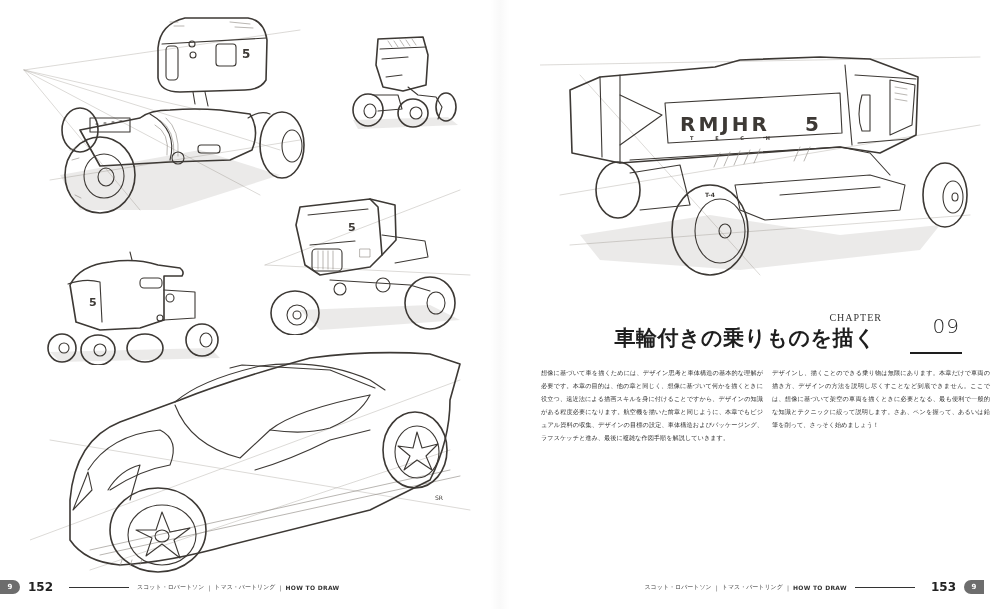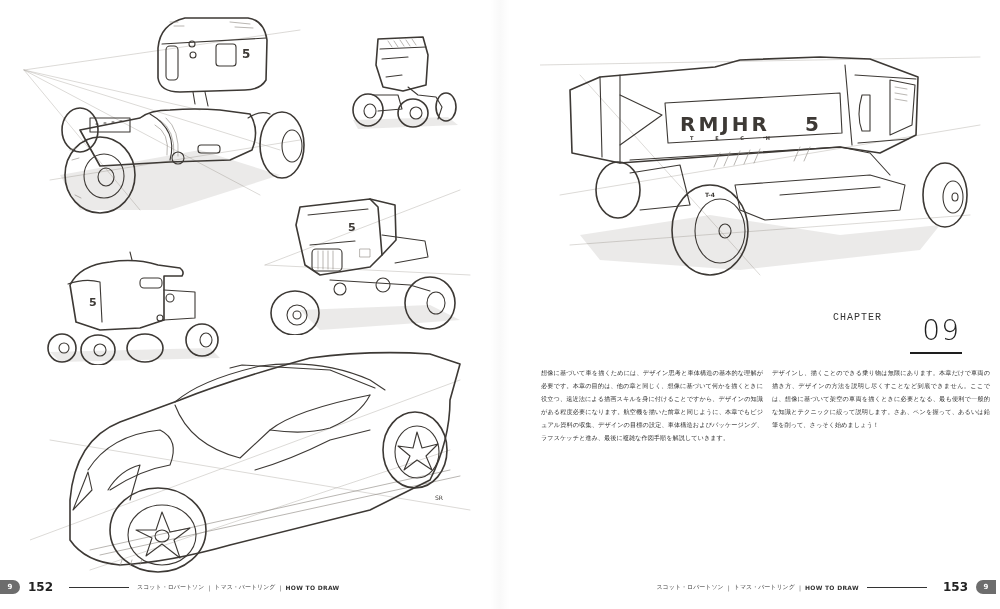--- a/index.html
+++ b/index.html
@@ -23,44 +23,44 @@
   svg.sketch .thin { stroke: #b8b4ae; stroke-width: 0.5; }
   svg.sketch .med { stroke-width: 1.1; }
   svg.sketch .bold { stroke-width: 1.6; }
   svg.sketch .hatch { stroke: #8a857e; stroke-width: 0.6; }
   svg.sketch .shade { fill: rgba(90,80,70,0.12); stroke: none; }
   svg.sketch text { fill: #3d3935; stroke: none; font-family: "DejaVu Sans", sans-serif; font-weight: bold; }
 
   .chapter-block { position: absolute; left: 610px; top: 312px; width: 352px; height: 44px; }
   .chapter-label {
     position: absolute; right: 80px; top: 0;
-    font-family: Liberation Mono, monospace; font-size: 10px; letter-spacing: 1px; color: #333;
+    font-family: Liberation Serif, serif; font-size: 10px; letter-spacing: 1px; color: #333;
   }
   .chapter-title {
     position: absolute; right: 86px; top: 12px;
     font-family: "DejaVu Sans", sans-serif; font-weight: bold; font-size: 21px; color: #1e1e1e;
     letter-spacing: 0.5px; white-space: nowrap;
   }
   .chapter-number {
     position: absolute; right: 2px; top: 2px;
-    font-family: "DejaVu Sans", sans-serif; font-size: 28px; color: #1e1e1e; letter-spacing: 1px;
+    font-family: "DejaVu Sans", sans-serif; font-size: 20px; color: #1e1e1e; letter-spacing: 1px;
     font-weight: 300;
   }
   .chapter-rule { position: absolute; right: 0; top: 40px; width: 52px; height: 2px; background: #1e1e1e; }
 
   .body-text {
     position: absolute; top: 366px;
     font-size: 6.2px; line-height: 13px; color: #333; text-align: justify;
   }
   .col-1 { left: 541px; width: 222px; }
   .col-2 { left: 772px; width: 218px; }
 
   .footer { position: absolute; top: 580px; height: 14px; display: flex; align-items: center; font-size: 6px; color: #333; white-space: nowrap; }
   .footer-left { left: 0; }
-  .footer-right { right: 4px; }
+  .footer-right { right: 16px; }
   .tab {
     width: 20px; height: 14px; background: #6d6d6d; color: #fff;
     font-size: 7px; font-weight: bold; display: flex; align-items: center; justify-content: center;
   }
   .tab-left { border-radius: 0 7px 7px 0; }
   .tab-right { border-radius: 7px 0 0 7px; }
   .page-num { font-weight: bold; font-size: 12px; margin: 0 8px; color: #222; }
   .footer-rule { width: 60px; height: 1px; background: #333; margin: 0 8px; }
   .credits { color: #444; }
   .sep { margin: 0 4px; color: #666; }
@@ -229,20 +229,21 @@
       <ellipse class="med" cx="180" cy="196" rx="25" ry="32"></ellipse>
       <ellipse class="med" cx="185" cy="196" rx="6" ry="7"></ellipse>
       <text x="165" y="162" font-size="6">T-4</text>
       <ellipse class="bold" cx="405" cy="160" rx="22" ry="32"></ellipse>
       <ellipse class="med" cx="413" cy="162" rx="10" ry="16"></ellipse>
       <ellipse class="med" cx="415" cy="162" rx="3" ry="4"></ellipse>
     </svg>
 
     <div class="chapter-block" style="left:110px;">
       <span class="chapter-label">CHAPTER</span>
+      <span class="chapter-title">車輪付きの乗りものを描く</span>
       <span class="chapter-number">09</span>
       <span class="chapter-rule"></span>
     </div>
 
     <p class="body-text col-1" style="left:41px;margin:0;">想像に基づいて車を描くためには、デザイン思考と車体構造の基本的な理解が必要です。本章の目的は、他の章と同じく、想像に基づいて何かを描くときに役立つ、遠近法による描画スキルを身に付けることですから、デザインの知識がある程度必要になります。航空機を描いた前章と同じように、本章でもビジュアル資料の収集、デザインの目標の設定、車体構造およびパッケージング、ラフスケッチと進み、最後に複雑な作図手順を解説していきます。</p>
     <p class="body-text col-2" style="left:272px;margin:0;">デザインし、描くことのできる乗り物は無限にあります。本章だけで車両の描き方、デザインの方法を説明し尽くすことなど到底できません。ここでは、想像に基づいて架空の車両を描くときに必要となる、最も便利で一般的な知識とテクニックに絞って説明します。さあ、ペンを握って、あるいは鉛筆を削って、さっそく始めましょう！</p>
 
     <div class="footer footer-right">
       <span class="credits">スコット・ロバートソン</span>
       <span class="sep">|</span>

